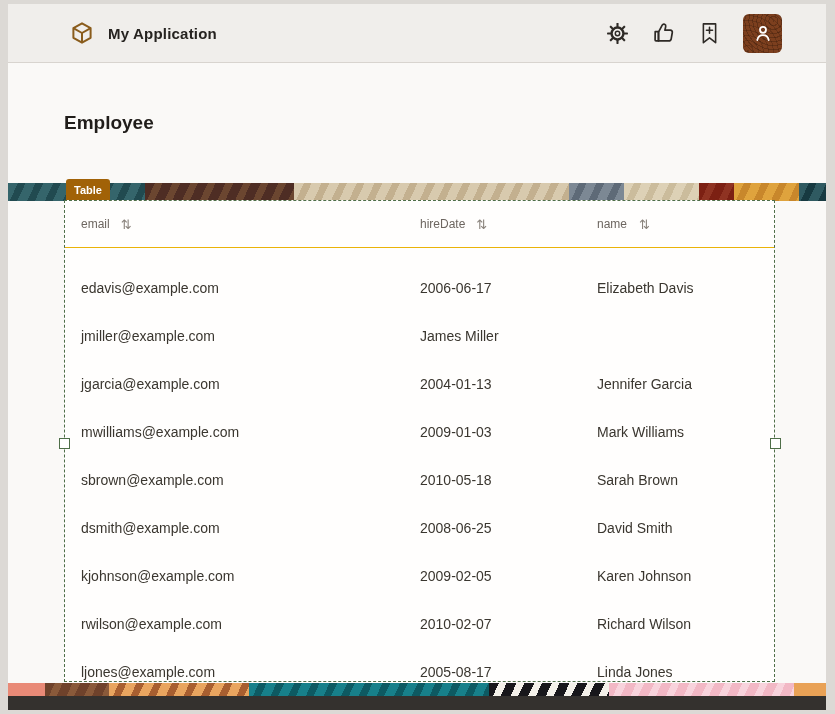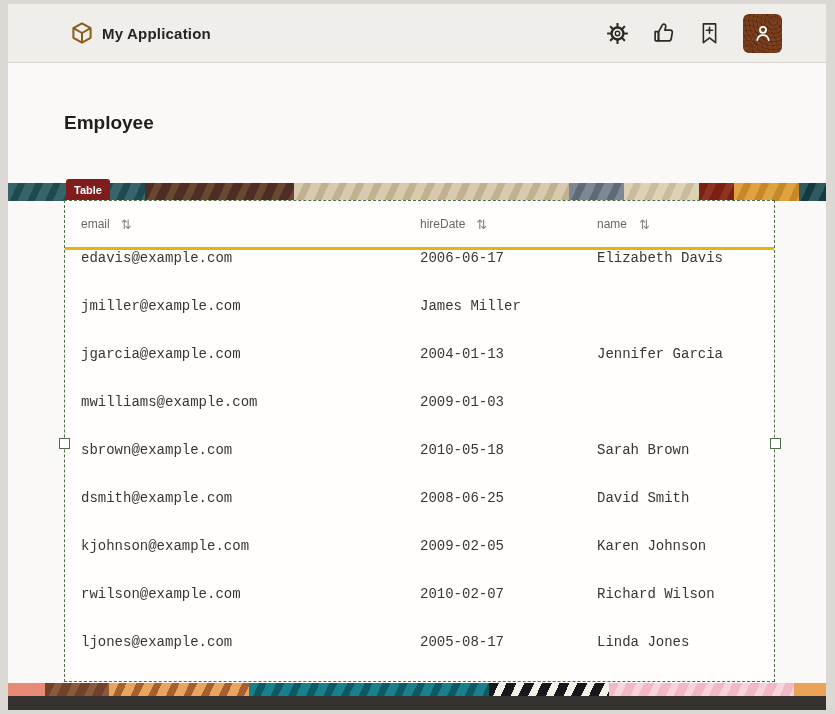--- a/index.html
+++ b/index.html
@@ -11,21 +11,21 @@
   }
   .canvas{
     position:absolute;left:8px;top:4px;width:818px;height:706px;
     background:#faf9f7;overflow:hidden;
   }
   
   .appbar{
     height:59px;background:#f0eeeb;border-bottom:1px solid #d8d4cf;
     display:flex;align-items:center;padding:0 44px 0 62px;box-sizing:border-box;
   }
-  .brand{display:flex;align-items:center;gap:8px;justify-content:center;}
+  .brand{display:flex;align-items:center;gap:14px;justify-content:center;}
   .brand-title{font-size:15px;font-weight:600;color:#262320;letter-spacing:.2px;}
   .appbar-actions{margin-left:auto;display:flex;align-items:center;gap:23px;}
   .iconbtn{background:none;border:none;padding:0;cursor:pointer;display:flex;align-items:center;}
   .avatar{
     width:39px;height:39px;border-radius:6px;border:none;cursor:pointer;
     display:flex;align-items:center;justify-content:center;
     background:
       repeating-radial-gradient(circle at 78% 18%, rgba(30,12,2,.28) 0 1px, transparent 1px 4px),
       repeating-radial-gradient(circle at 12% 95%, rgba(30,12,2,.22) 0 1px, transparent 1px 5px),
       #7c3f1e;
@@ -35,39 +35,39 @@
     position:absolute;left:56px;top:108px;font-size:19px;font-weight:600;color:#201d1a;text-align:center;
   }
   .strip{position:absolute;left:0;width:818px;display:flex;overflow:hidden;}
   .strip.top{top:179px;height:18px;}
   .strip.bottom{top:679px;height:13px;}
   .strip .seg{height:100%;}
   .footer-bar{position:absolute;left:0;top:692px;width:818px;height:14px;background:#34312e;}
   
   .badge{
     position:absolute;left:58px;top:175px;height:21px;padding:0 8px;
-    background:#7f1d1d;color:#fff;font-size:11px;font-weight:600;
+    background:#a16207;color:#fff;font-size:11px;font-weight:600;
     display:flex;align-items:center;border-radius:3px 3px 0 0;z-index:3;cursor:default;
   }
   .tablebox{
     position:absolute;left:56px;top:196px;width:711px;height:482px;
     background:#fffefd;border:1px dashed #4e6e48;box-sizing:border-box;z-index:2;
   }
   .handle{
     position:absolute;width:9px;height:9px;background:#fff;border:1px solid #4e6e48;
     z-index:4;cursor:ew-resize;
   }
   .handle.left{left:51px;top:434px;}
   .handle.right{left:762px;top:434px;}
   
-  .thead{display:flex;height:46px;align-items:center;border-bottom:3px solid #eab308;}
+  .thead{display:flex;height:46px;align-items:center;border-bottom:1px solid #eab308;}
   .th{display:flex;align-items:center;gap:11px;padding-left:16px;box-sizing:border-box;
       font-size:12px;color:#6d6660;cursor:pointer;}
   .sort{font-family:"DejaVu Sans",sans-serif;font-size:13px;color:#8a837c;}
-  .tr{display:flex;height:48px;align-items:flex-start;cursor:pointer;font-family:Liberation Mono, monospace;}
+  .tr{display:flex;height:48px;align-items:flex-end;cursor:pointer;}
   .td{padding-left:16px;box-sizing:border-box;font-size:14px;color:#3a362f;
       white-space:nowrap;overflow:hidden;}
   .c1{width:339px;}.c2{width:177px;}.c3{flex:1;gap:12px;}
 </style>
 </head>
 <body>
 
 <div class="canvas">
 
   <div class="appbar">
@@ -178,20 +178,21 @@
           <div class="td c3">James Miller</div>
         </div>
         <div class="tr">
           <div class="td c1">jgarcia@example.com</div>
           <div class="td c2">2004-01-13</div>
           <div class="td c3">Jennifer Garcia</div>
         </div>
         <div class="tr">
           <div class="td c1">mwilliams@example.com</div>
           <div class="td c2">2009-01-03</div>
+          <div class="td c3">Mark Williams</div>
         </div>
         <div class="tr">
           <div class="td c1">sbrown@example.com</div>
           <div class="td c2">2010-05-18</div>
           <div class="td c3">Sarah Brown</div>
         </div>
         <div class="tr">
           <div class="td c1">dsmith@example.com</div>
           <div class="td c2">2008-06-25</div>
           <div class="td c3">David Smith</div>

